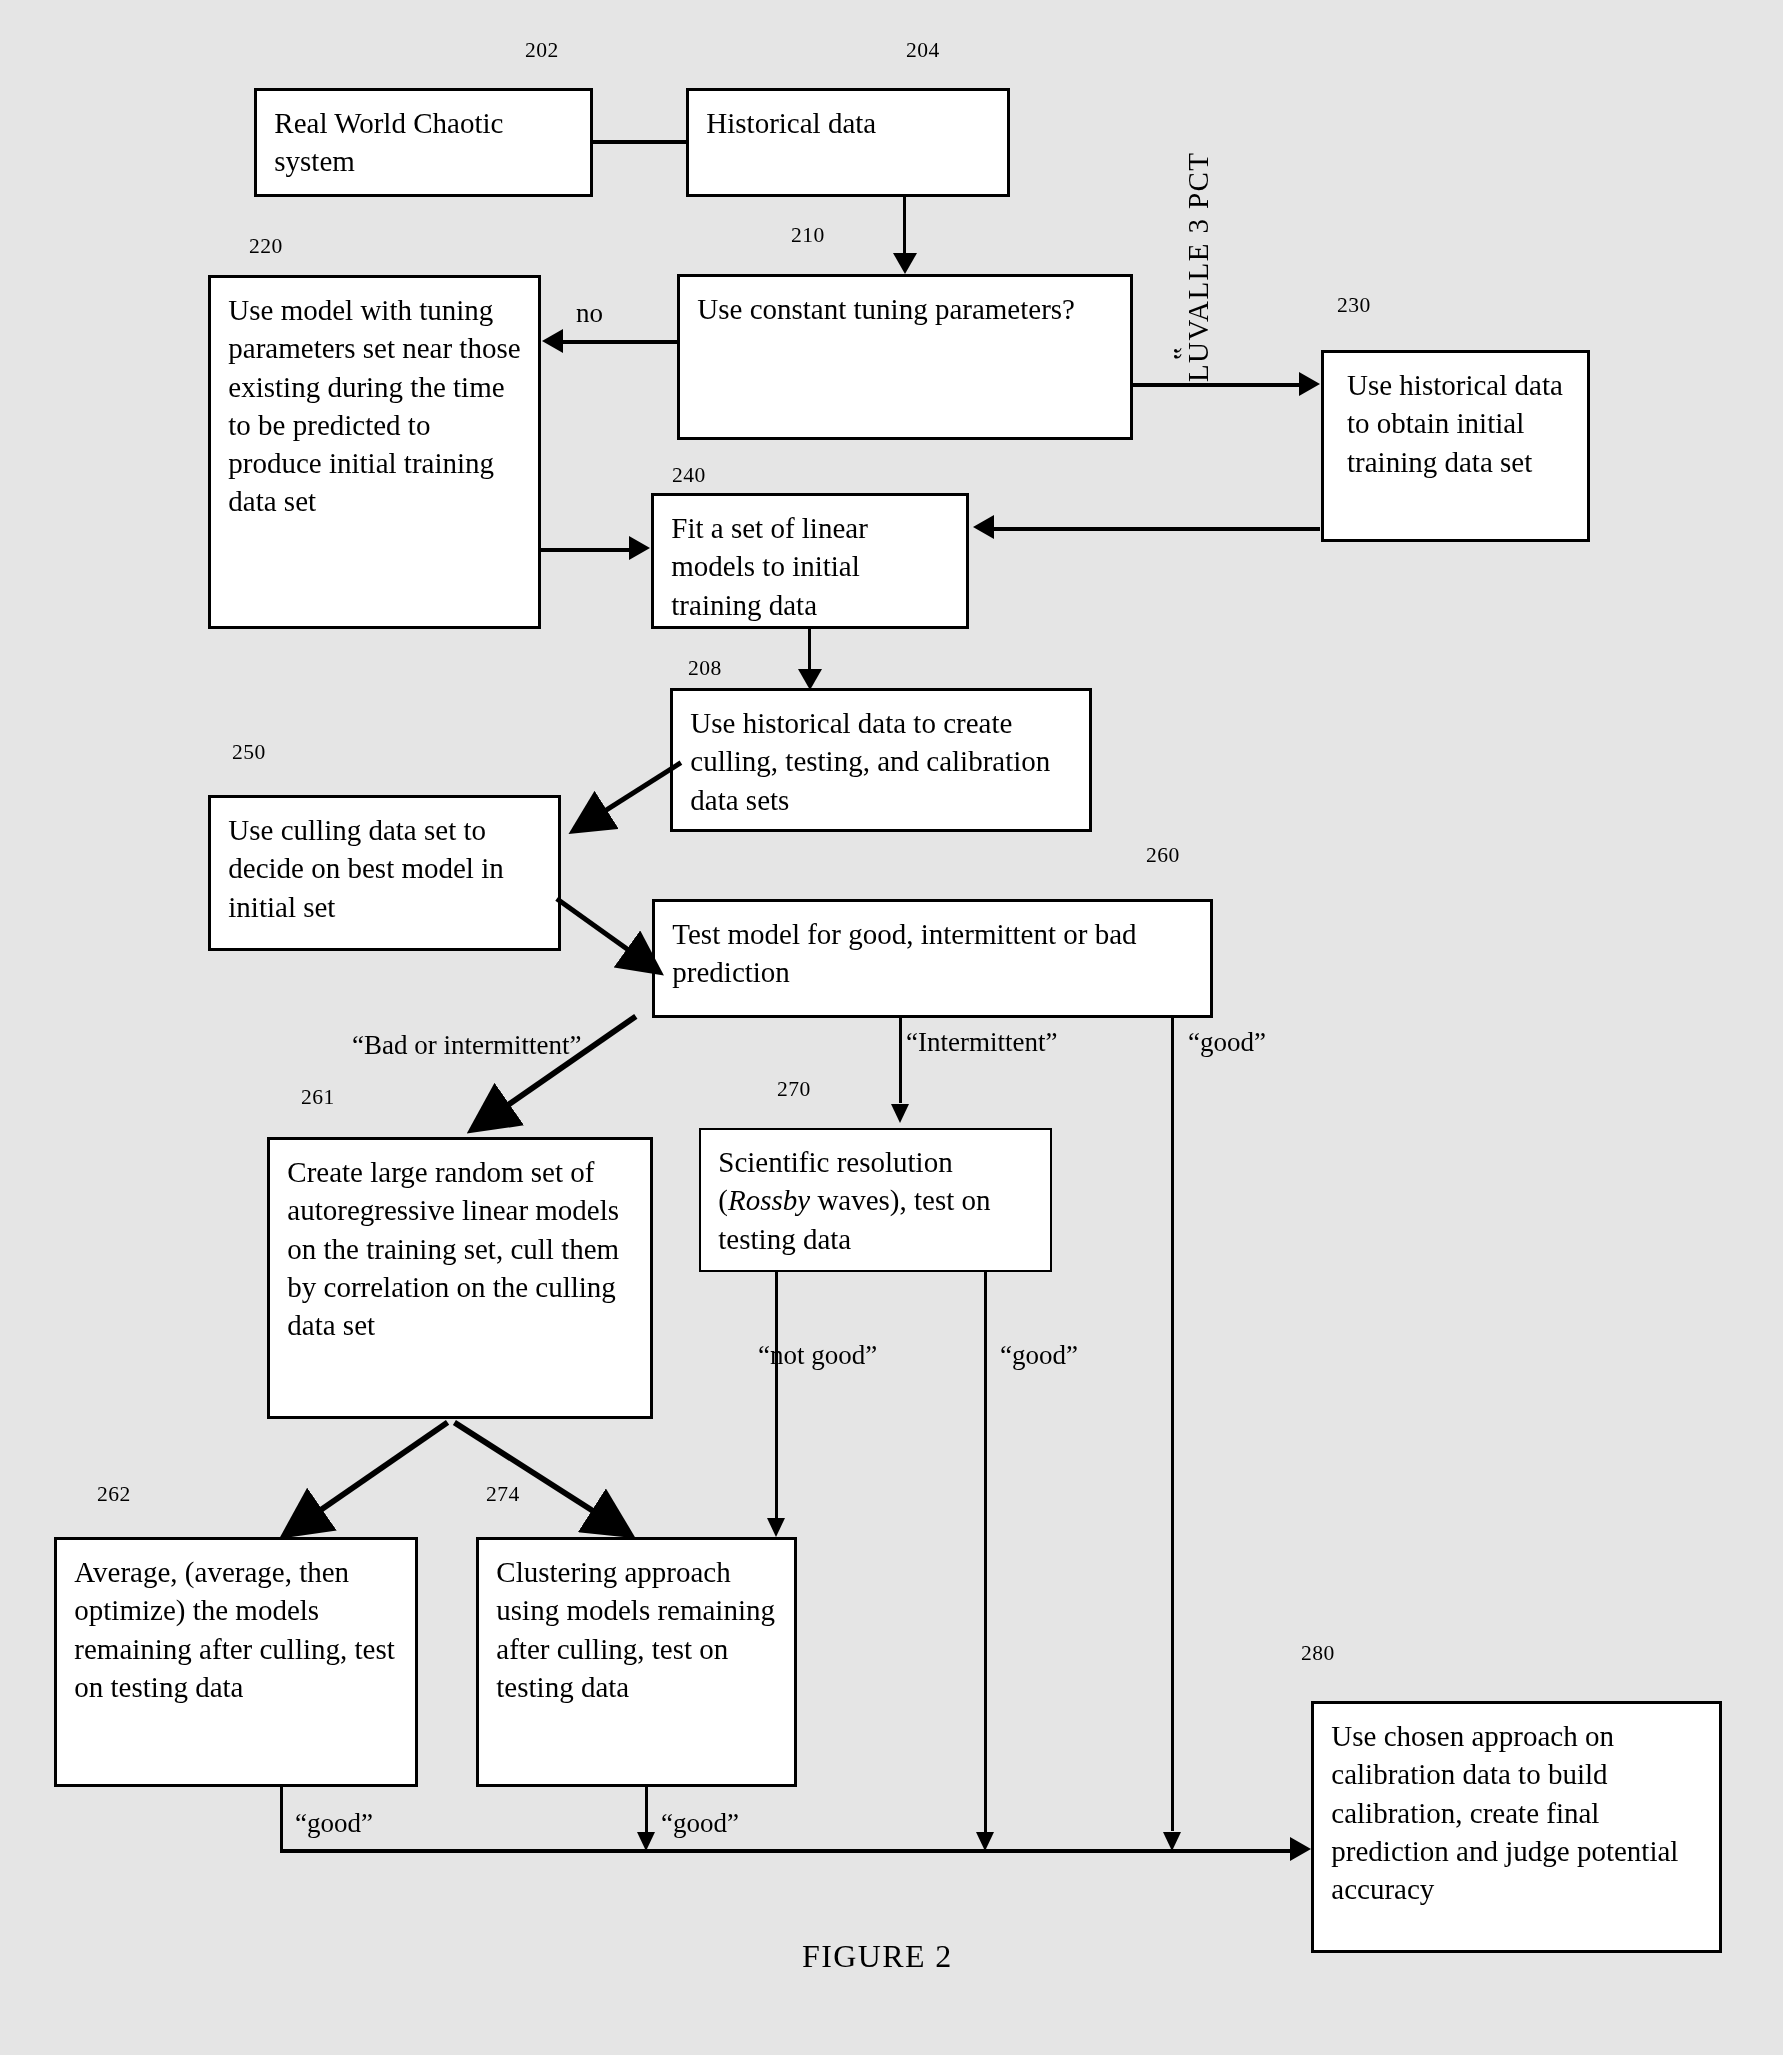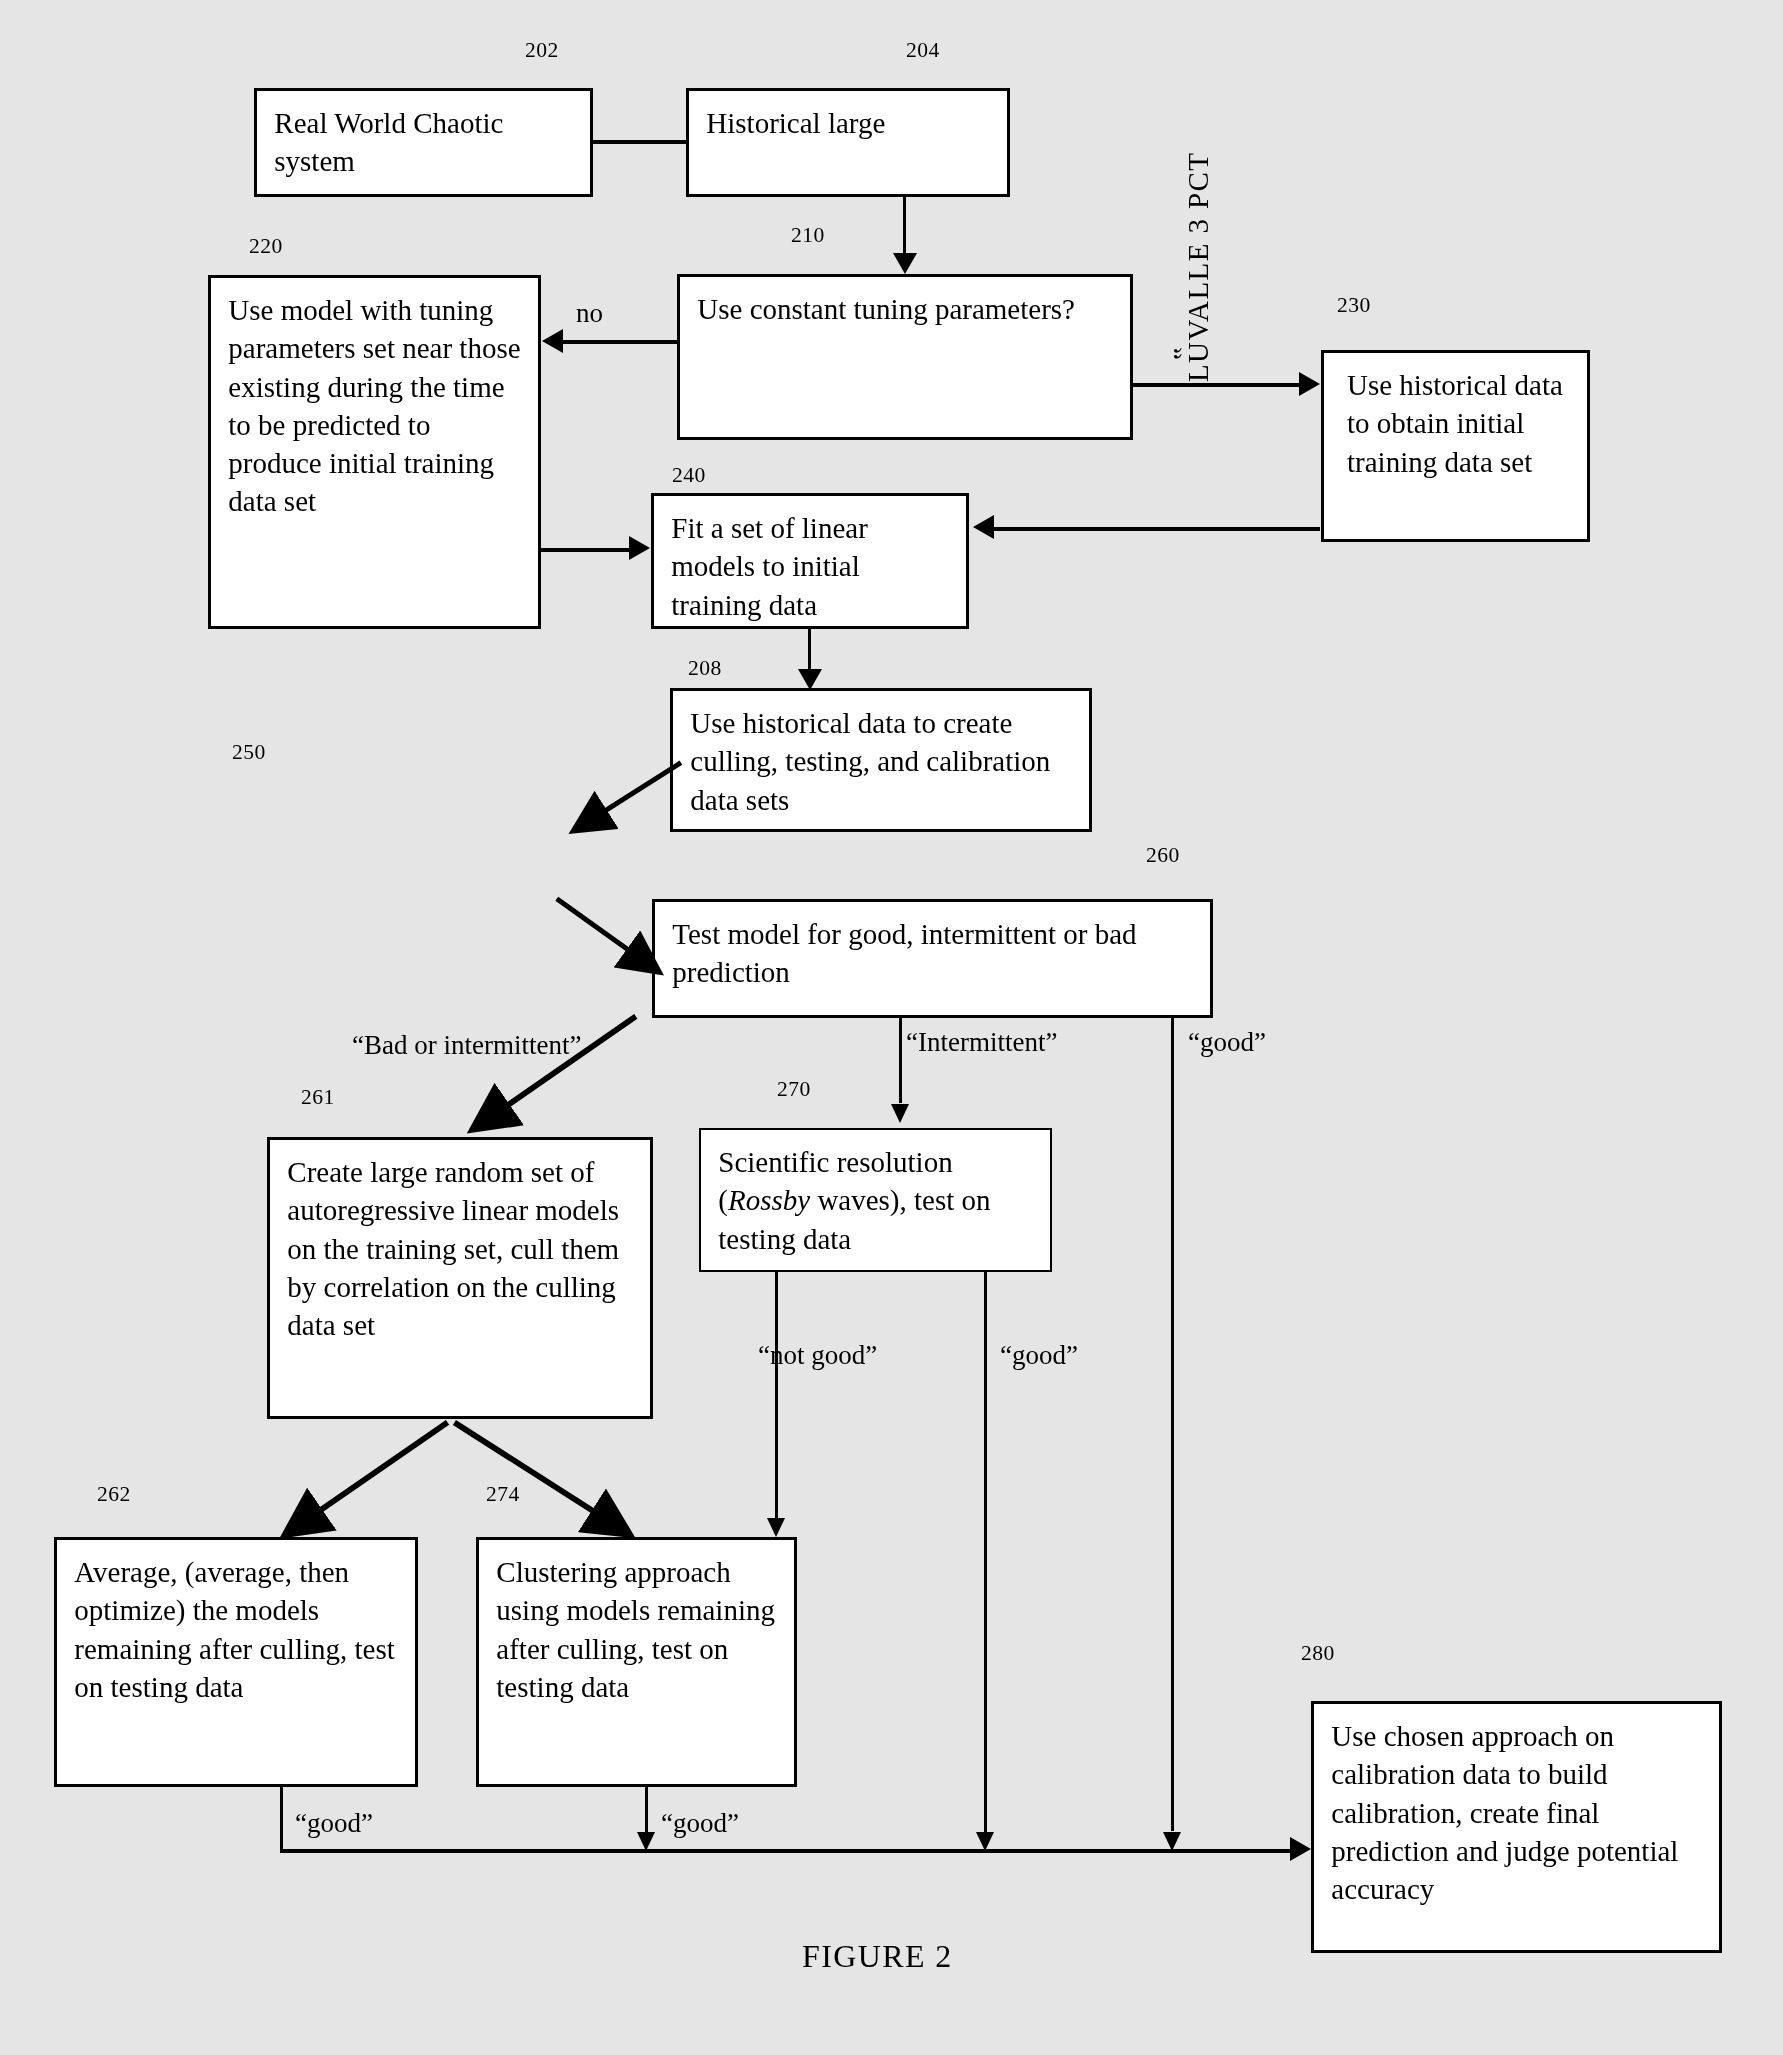--- a/index.html
+++ b/index.html
@@ -81,32 +81,33 @@
   <div class="ref" style="left:232px;top:742px;">250</div>
   <div class="ref" style="left:1146px;top:845px;">260</div>
   <div class="ref" style="left:301px;top:1087px;text-align:right;">261</div>
   <div class="ref" style="left:777px;top:1079px;">270</div>
   <div class="ref" style="left:97px;top:1484px;">262</div>
   <div class="ref" style="left:486px;top:1484px;">274</div>
   <div class="ref" style="left:1301px;top:1643px;">280</div>
 
   <div class="box" style="left:254px;top:88px;width:339px;height:109px;">Real World Chaotic system</div>
 
-  <div class="box" style="left:686px;top:88px;width:324px;height:109px;">Historical large</div>
+  <div class="box" style="left:686px;top:88px;width:324px;height:109px;">Historical data</div>
 
   <div class="box" style="left:677px;top:274px;width:456px;height:166px;">Use constant tuning parameters?</div>
 
   <div class="box" style="left:208px;top:275px;width:333px;height:354px;">Use model with tuning parameters set near those existing during the time to be predicted to produce initial training data set</div>
 
   <div class="box" style="left:1321px;top:350px;width:269px;height:192px;padding-left:23px;">Use historical data to obtain initial training data set</div>
 
   <div class="box" style="left:651px;top:493px;width:318px;height:136px;">Fit a set of linear models to initial training data</div>
 
   <div class="box" style="left:670px;top:688px;width:422px;height:144px;">Use historical data to create culling, testing, and calibration data sets</div>
 
+  <div class="box" style="left:208px;top:795px;width:353px;height:156px;">Use culling data set to decide on best model in initial set</div>
 
   <div class="box" style="left:652px;top:899px;width:561px;height:119px;">Test model for good, intermittent or bad prediction</div>
 
   <div class="box" style="left:267px;top:1137px;width:386px;height:282px;">Create large random set of autoregressive linear models on the training set, cull them by correlation on the culling data set</div>
 
   <div class="box thin" style="left:699px;top:1128px;width:353px;height:144px;">
     <span>Scientific resolution (</span><span class="it">Rossby</span><span> waves), test on testing data</span>
   </div>
 
   <div class="box" style="left:54px;top:1537px;width:364px;height:250px;">Average, (average, then optimize) the models remaining after culling, test on testing data</div>

